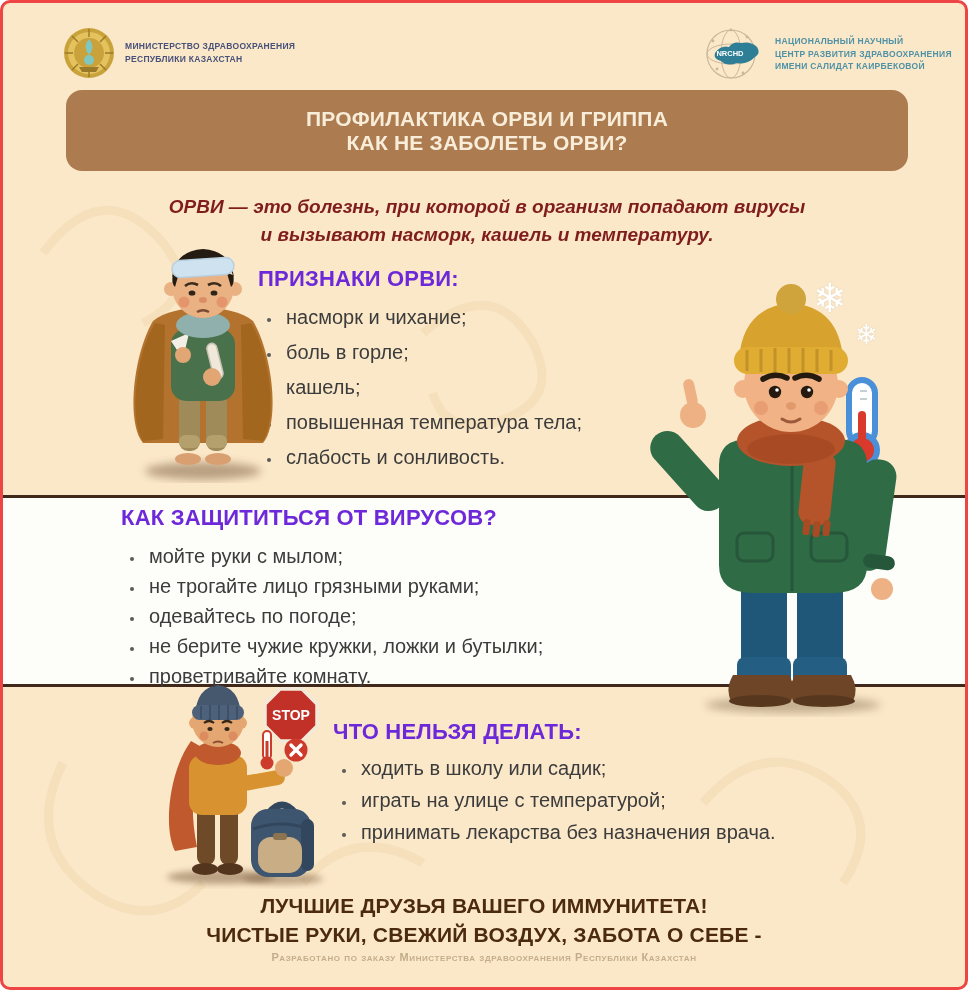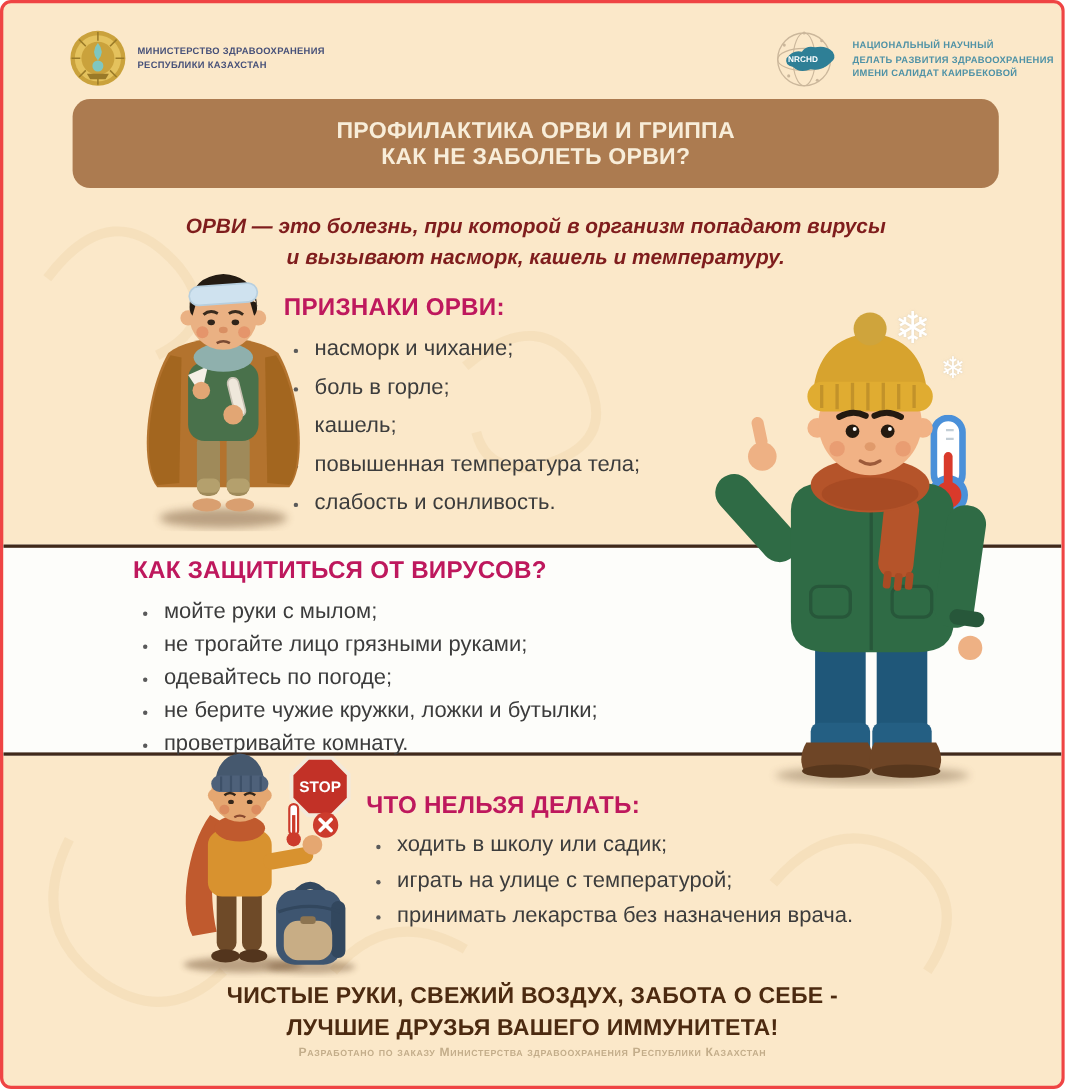--- a/index.html
+++ b/index.html
@@ -21,21 +21,21 @@
     background:#ac7b50;border-radius:16px;
     display:flex;flex-direction:column;align-items:center;justify-content:center;gap:0;
   }
   .banner div{color:#f8edd9;font-size:21px;font-weight:bold;letter-spacing:.2px;}
   
   .intro{
     position:absolute;left:164px;top:190px;width:640px;text-align:center;
     font-size:19px;font-weight:bold;font-style:italic;color:#7f1d1d;line-height:1.45;
   }
   
-  .sec-heading{font-size:22px;font-weight:bold;color:#be185d;letter-spacing:.2px;}
+  .sec-heading{font-size:22px;font-weight:bold;color:#6d28d9;letter-spacing:.2px;}
   ul.blist{margin:12px 0 0 0;padding:0 0 0 24px;}
   ul.blist li{
     font-size:20px;color:#3c3c3c;line-height:1.3;
     padding-left:4px;
   }
   ul.blist li::marker{color:#5a5a5a;font-size:14px;}
   .signs-block{position:absolute;left:255px;top:263px;width:430px;}
   .signs-block ul.blist li{margin-bottom:9px;}
   .white-band{
     position:absolute;left:0;top:492px;width:100%;height:192px;
@@ -123,21 +123,21 @@
           <circle cx="50" cy="30" r="1.4"></circle>
         <circle cx="14" cy="44" r="1.4"></circle>
           <circle cx="40" cy="48" r="1.4"></circle>
           <circle cx="28" cy="5" r="1.4"></circle>
       </g>
       <path d="M12,28 q6,-8 14,-6 q4,-6 12,-4 q10,-2 16,4 q4,6 -2,10 q-8,8 -18,6 q-10,4 -16,-2 q-8,-2 -6,-8 Z" fill="#2e7f96"></path>
       <text x="27" y="31" text-anchor="middle" font-size="7.5" font-weight="bold" fill="#ffffff">NRCHD</text>
     </svg>
     <div class="hdr-text nrchd">
       <div>НАЦИОНАЛЬНЫЙ НАУЧНЫЙ</div>
-      <div>ДЕЛАТЬ РАЗВИТИЯ ЗДРАВООХРАНЕНИЯ</div>
+      <div>ЦЕНТР РАЗВИТИЯ ЗДРАВООХРАНЕНИЯ</div>
       <div>ИМЕНИ САЛИДАТ КАИРБЕКОВОЙ</div>
     </div>
   </div>
 
   <div class="banner">
     <div>ПРОФИЛАКТИКА ОРВИ И ГРИППА</div>
     <div>КАК НЕ ЗАБОЛЕТЬ ОРВИ?</div>
   </div>
 
   <div class="intro">ОРВИ — это болезнь, при которой в организм попадают вирусы и вызывают насморк, кашель и температуру.</div>
@@ -340,18 +340,18 @@
   <div class="forbidden-block">
     <div class="sec-heading">ЧТО НЕЛЬЗЯ ДЕЛАТЬ:</div>
     <ul class="blist">
       <li>ходить в школу или садик;</li>
       <li>играть на улице с температурой;</li>
       <li>принимать лекарства без назначения врача.</li>
     </ul>
   </div>
 
   <div class="outro">
+    <div>ЛУЧШИЕ ДРУЗЬЯ ВАШЕГО ИММУНИТЕТА!</div>
     <div>ЧИСТЫЕ РУКИ, СВЕЖИЙ ВОЗДУХ, ЗАБОТА О СЕБЕ -</div>
-    <div>ЛУЧШИЕ ДРУЗЬЯ ВАШЕГО ИММУНИТЕТА!</div>
   </div>
   <div class="footer">Разработано по заказу Министерства здравоохранения  Республики Казахстан</div>
 
 </div>
 
 </body></html>

